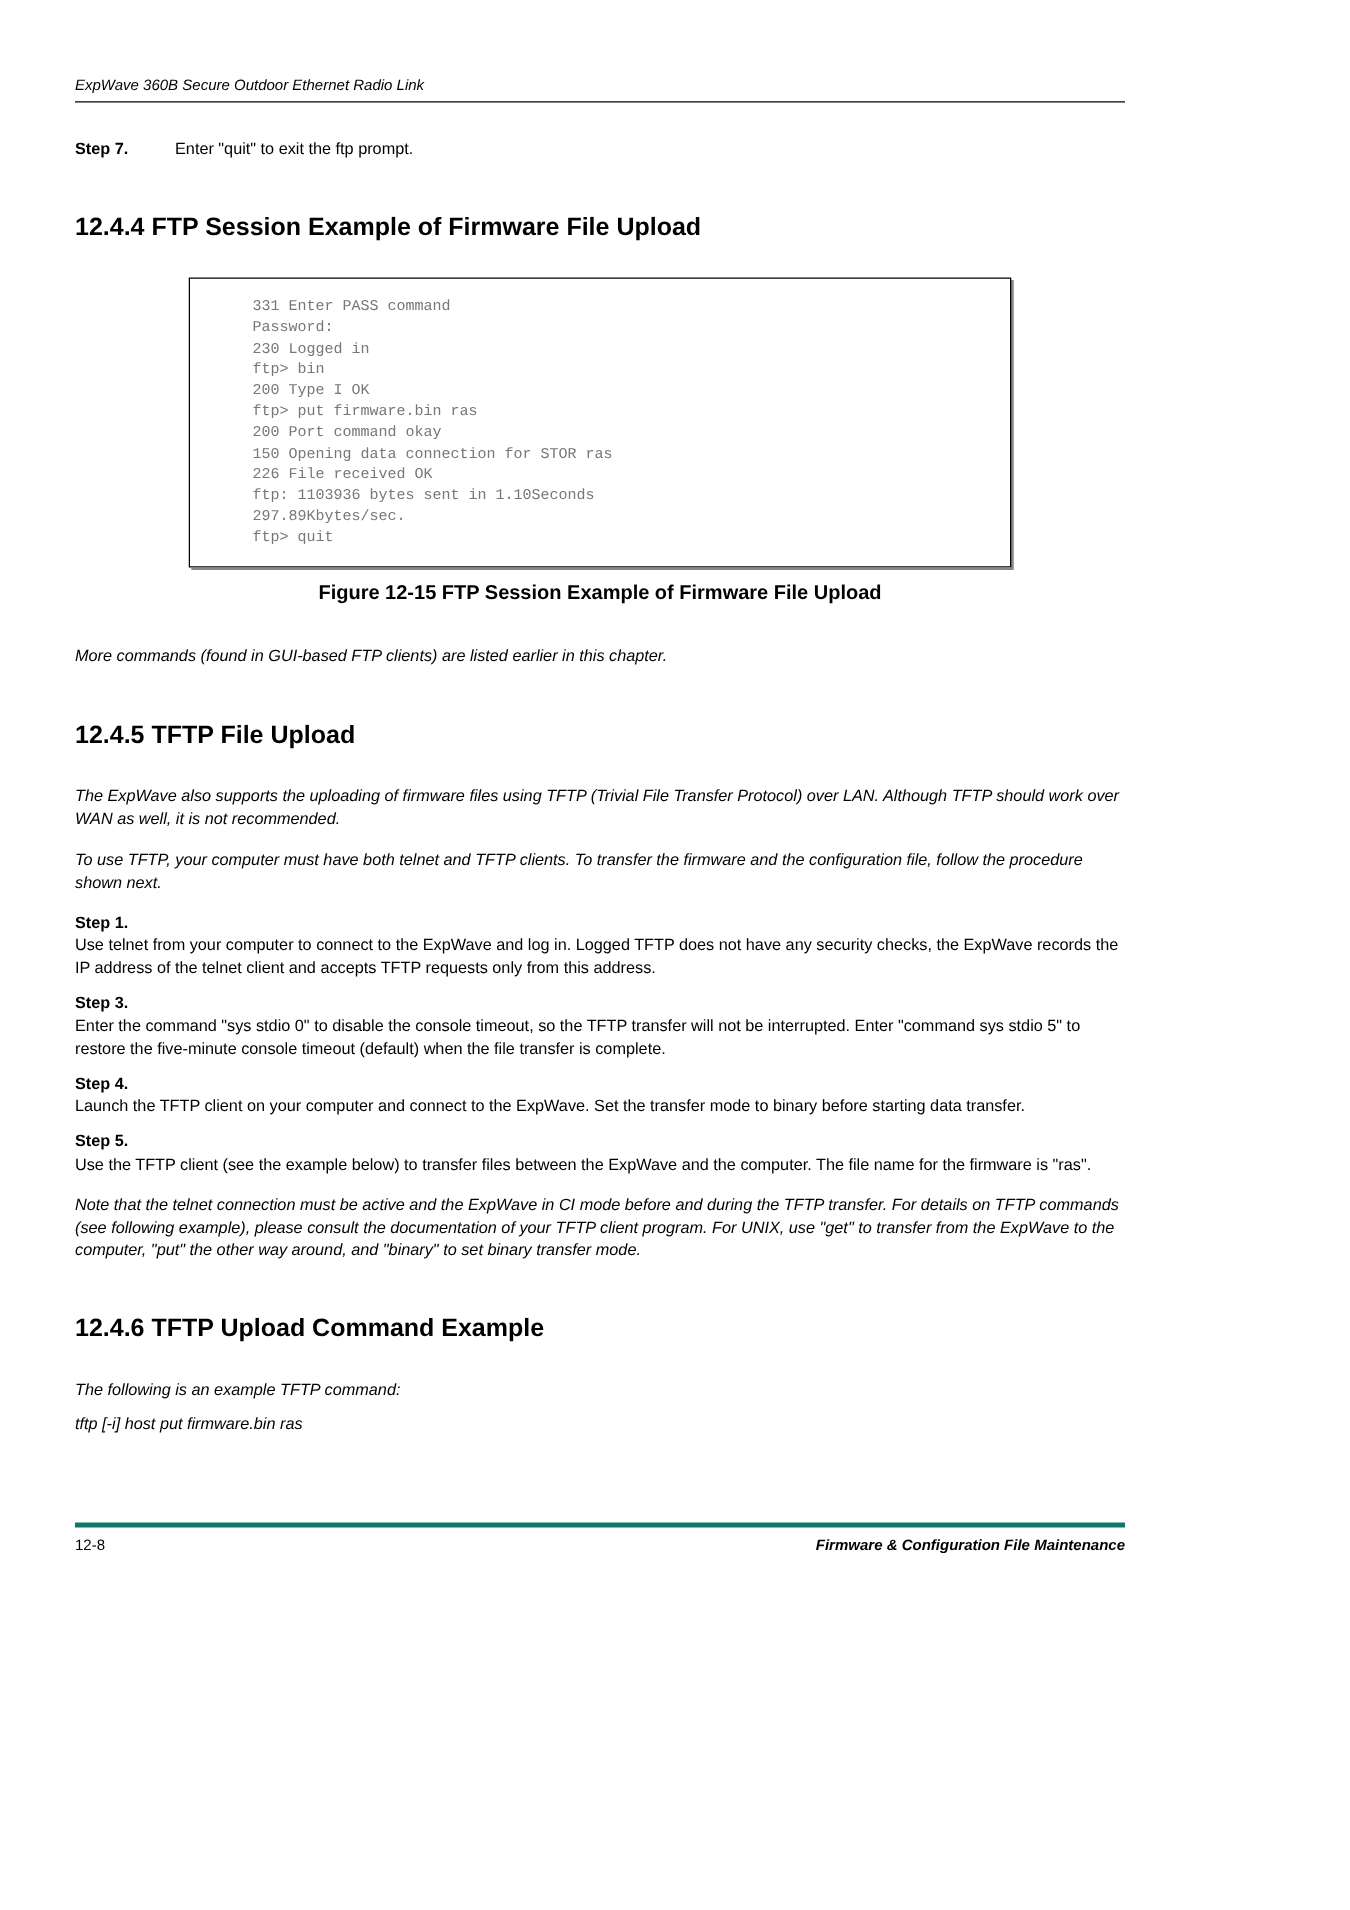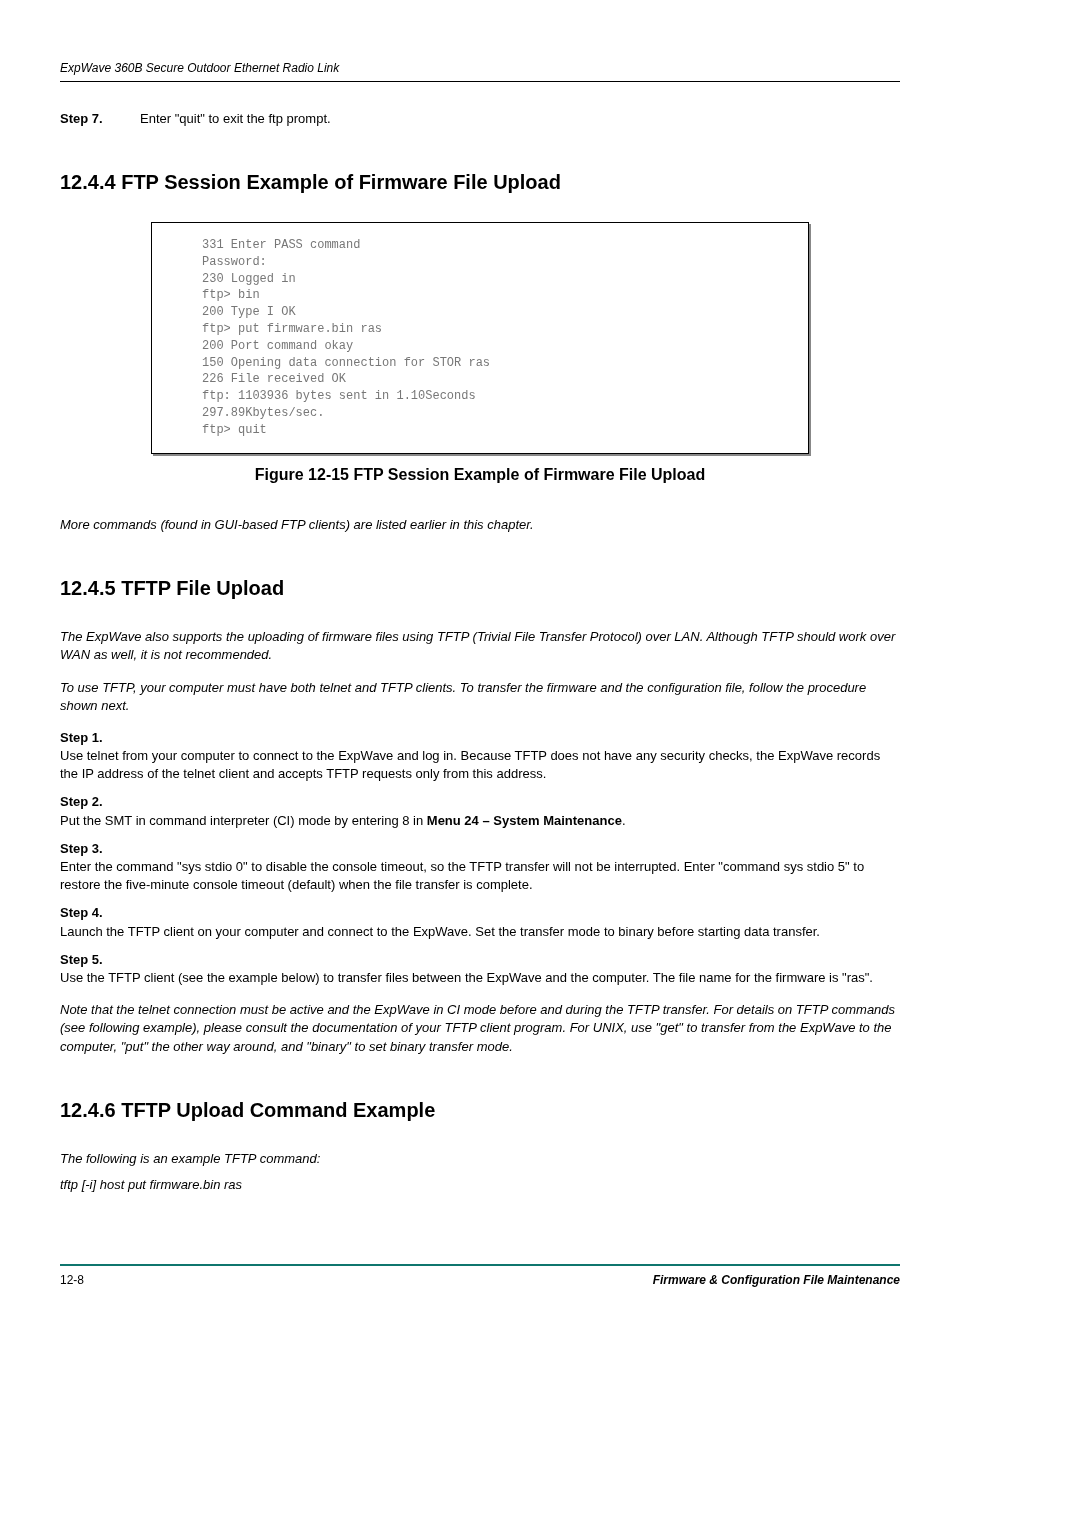--- a/index.html
+++ b/index.html
@@ -65,21 +65,21 @@
   }
   .steps .step-row {
     margin: 10px 0;
     flex-direction: column;
   }
   .footer {
     display: flex;
     justify-content: space-between;
     font-size: 12px;
     margin-top: 70px;
-    border-top: 2px solid #0f766e;
+    border-top: 4px solid #0f766e;
     padding-top: 6px;
   }
   .footer-right {
     font-style: italic;
     font-weight: bold;
   }
   .bold { font-weight: bold; }
 </style>
 </head>
 <body>
@@ -112,27 +112,21 @@
 <div class="para">More commands (found in GUI-based FTP clients) are listed earlier in this chapter.</div>
 
 <h2>12.4.5 TFTP File Upload</h2>
 
 <div class="para">The ExpWave also supports the uploading of firmware files using TFTP (Trivial File Transfer Protocol) over LAN. Although TFTP should work over WAN as well, it is not recommended.</div>
 <div class="para">To use TFTP, your computer must have both telnet and TFTP clients. To transfer the firmware and the configuration file, follow the procedure shown next.</div>
 
 <div class="steps">
   <div class="step-row">
     <div class="step-label">Step 1.</div>
-    <div class="step-body">Use telnet from your computer to connect to the ExpWave and log in. Because TFTP does not have any security checks, the ExpWave records the IP address of the telnet client and accepts TFTP requests only from this address.</div>
-  </div>
-  <div class="step-row">
-    <div class="step-label">Step 2.</div>
-    <div class="step-body">
-      <span>Put the SMT in command interpreter (CI) mode by entering 8 in </span><span class="bold">Menu 24 – System Maintenance</span><span>.</span>
-    </div>
+    <div class="step-body">Use telnet from your computer to connect to the ExpWave and log in. Logged TFTP does not have any security checks, the ExpWave records the IP address of the telnet client and accepts TFTP requests only from this address.</div>
   </div>
   <div class="step-row">
     <div class="step-label">Step 3.</div>
     <div class="step-body">Enter the command "sys stdio 0" to disable the console timeout, so the TFTP transfer will not be interrupted. Enter "command sys stdio 5" to restore the five-minute console timeout (default) when the file transfer is complete.</div>
   </div>
   <div class="step-row">
     <div class="step-label">Step 4.</div>
     <div class="step-body">Launch the TFTP client on your computer and connect to the ExpWave. Set the transfer mode to binary before starting data transfer.</div>
   </div>
   <div class="step-row">

